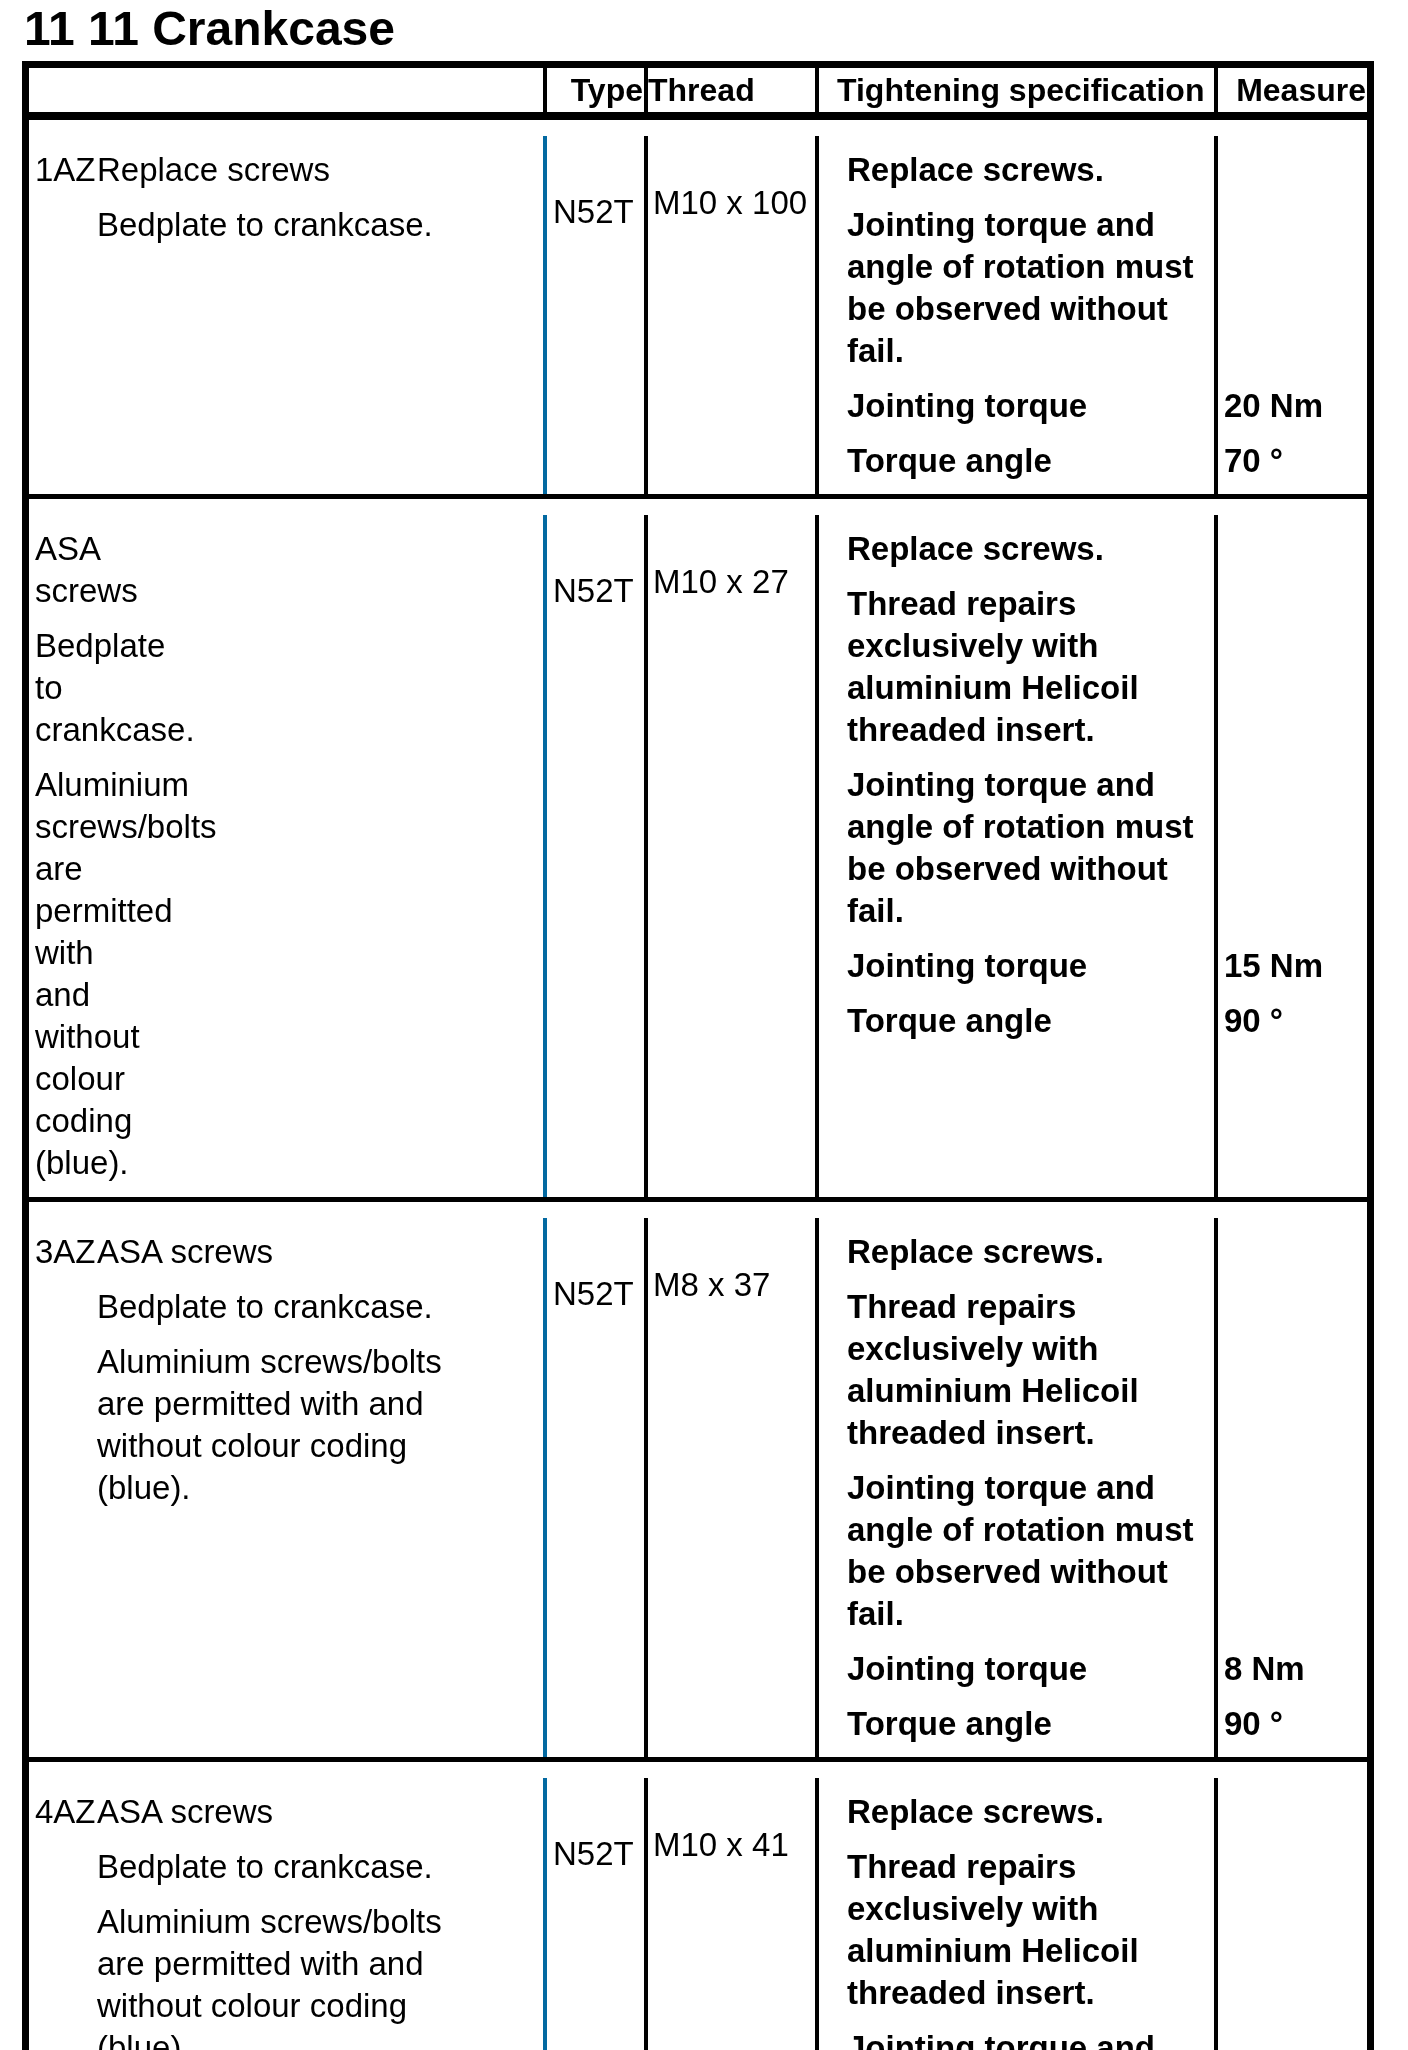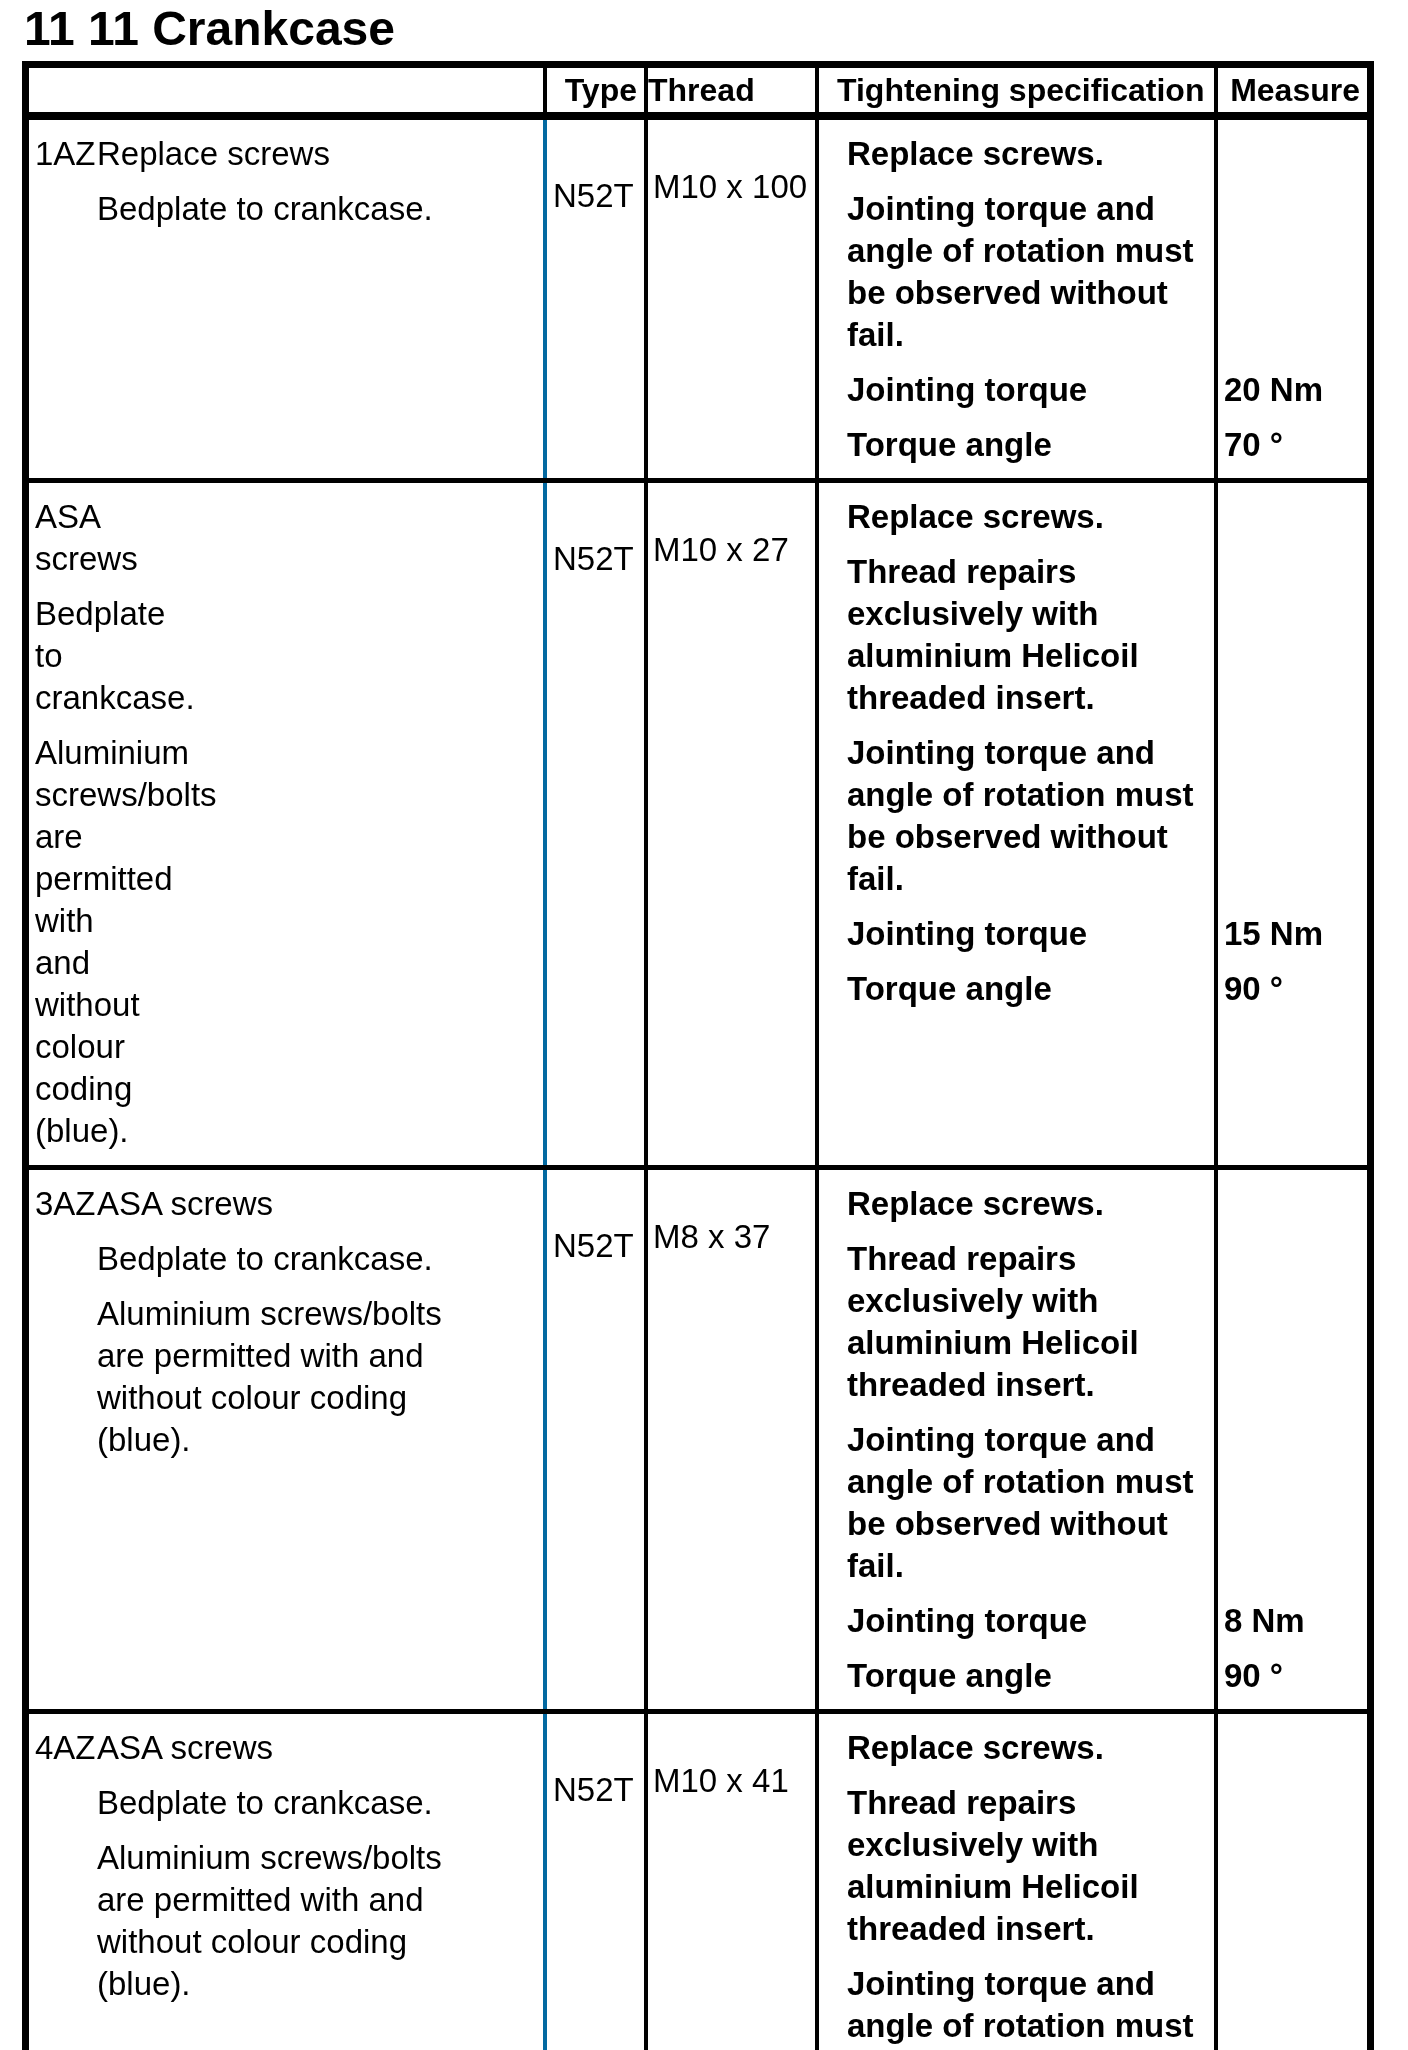--- a/index.html
+++ b/index.html
@@ -19,27 +19,28 @@
     background:#fff;
   }
   
   .thead{
     display:grid;grid-template-columns:514px 101px 171px 399px 153px;
     border-bottom:8px solid #000;
     font-weight:bold;font-size:32px;
   }
   .hc{box-sizing:border-box;height:44px;display:flex;align-items:center;}
   .hc.bL{border-left:4px solid #000;}
-  .h-type,.h-measure{justify-content:flex-end;padding-right:7px;}
+  .h-type,.h-measure{justify-content:flex-end;padding-right:1px;}
   .h-thread{padding-left:0;}
   .h-spec{padding-left:18px;}
   
   .row{
     display:grid;grid-template-columns:514px 101px 171px 552px;
     border-bottom:5px solid #000;
+    margin-top:16px;
   }
   .row:last-child{border-bottom:none;}
   .cell{box-sizing:border-box;}
   .item-cell{
     display:grid;grid-template-columns:62px 1fr;align-content:start;
     padding:13px 18px 13px 6px;
   }
   .az{white-space:nowrap;}
   .desc p{margin:0 0 13px 0;}
   .desc p:last-child{margin-bottom:0;}

